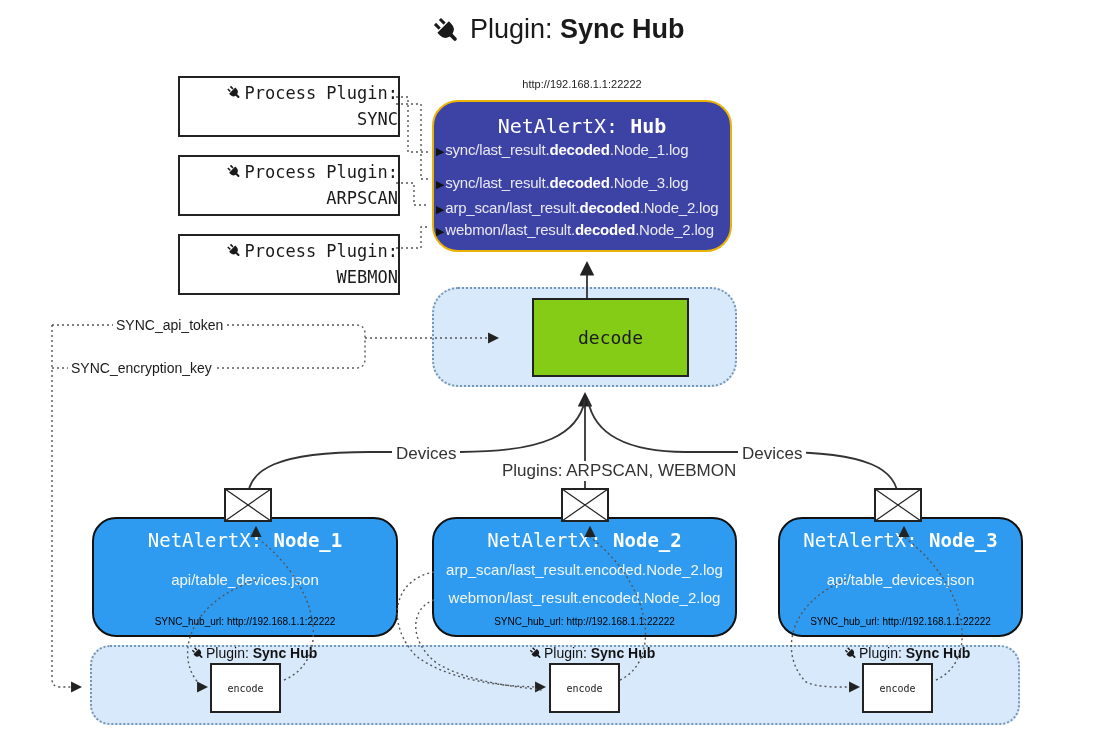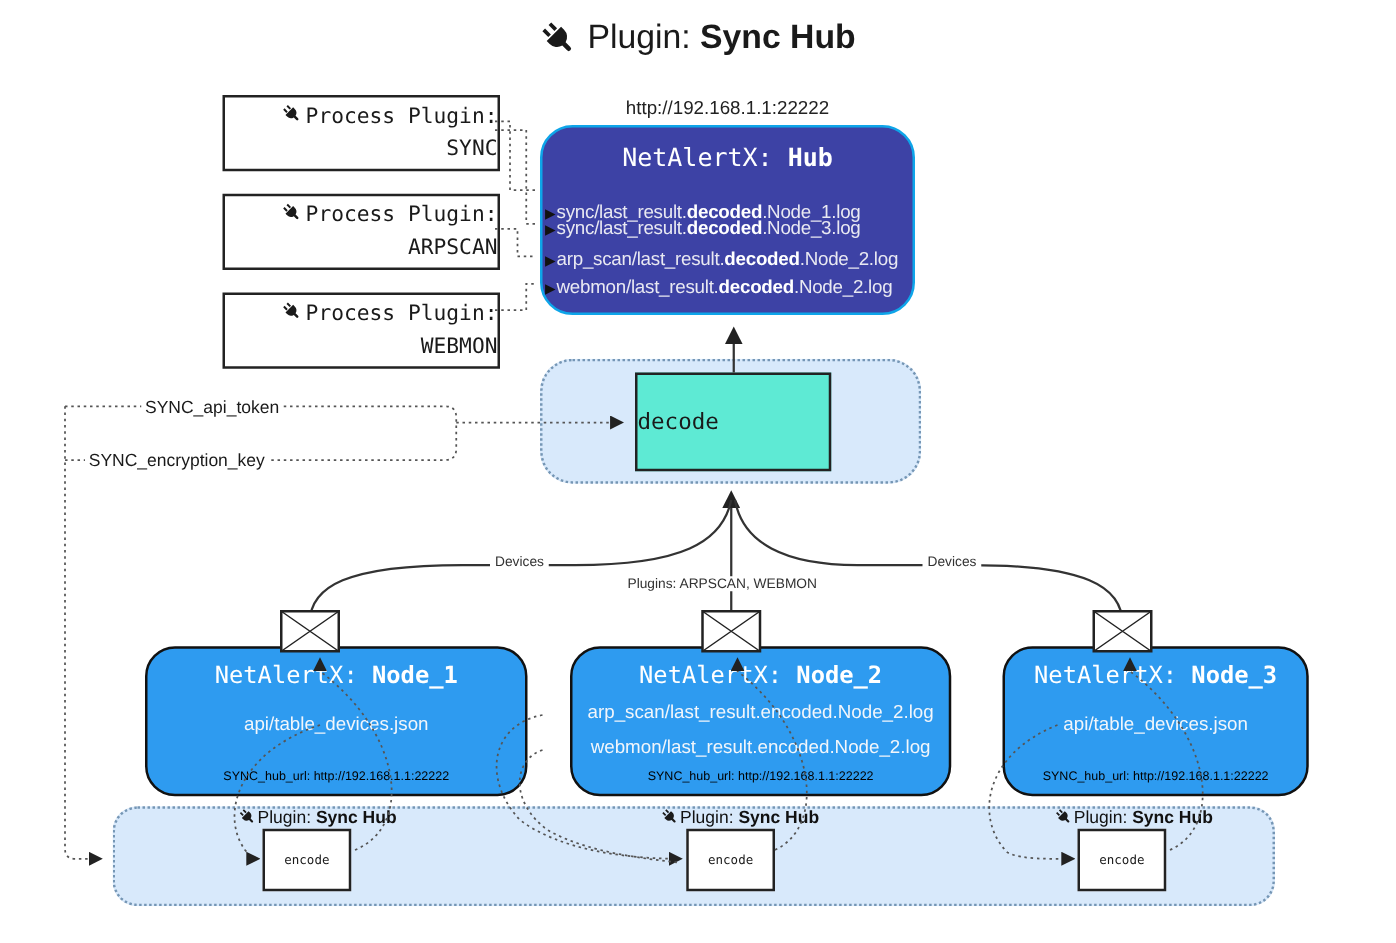--- a/index.html
+++ b/index.html
@@ -8,43 +8,43 @@
   .abs{position:absolute;}
   
   .title{left:0;right:0;top:14px;text-align:center;font-size:27px;color:#1a1a1a;}
   .title .bold{font-weight:bold;}
   .plug{display:inline-block;vertical-align:middle;transform:rotate(-45deg);}
   
   .pbox{left:178px;width:218px;height:57px;background:#fff;border:2px solid #222;
         font-family:"DejaVu Sans Mono",monospace;font-size:17px;text-align:right;
         display:flex;flex-direction:column;justify-content:center;line-height:25px;}
   
-  .hub-url{left:432px;width:300px;top:78px;text-align:center;font-size:15px;color:#222;}
+  .hub-url{left:432px;width:300px;top:78px;text-align:center;font-size:11px;color:#222;}
   .hub{left:432px;top:100px;width:300px;height:152px;background:var(--hub,#3d42a5);
-       border:2px solid #0ea5e9;border-radius:26px;box-sizing:border-box;}
+       border:2px solid #eab308;border-radius:26px;box-sizing:border-box;}
   .hub-title{position:absolute;left:0;right:0;top:12px;text-align:center;color:#fff;
              font-family:"DejaVu Sans Mono",monospace;font-size:20px;}
   .hub-title .bold{font-weight:bold;}
   .hub-row{position:absolute;left:2px;right:0;height:24px;color:#e9e9f2;font-size:15px;
            letter-spacing:-0.2px;white-space:nowrap;line-height:24px;}
   .hub-row .tri{color:#111;font-size:11px;margin-right:1px;}
   .hub-row b{font-weight:bold;color:#fff;}
   
   .lightbox{background:var(--cont,#d8e9fb);border:2px dotted var(--contb,#7596b5);
             border-radius:26px;box-sizing:border-box;}
   .decode-wrap{left:432px;top:287px;width:305px;height:100px;}
-  .decode-box{left:508px;top:298px;width:157px;height:79px;background:#5eead4;border:2px solid #222;
-              box-sizing:border-box;display:flex;align-items:center;
+  .decode-box{left:532px;top:298px;width:157px;height:79px;background:#84cc16;border:2px solid #222;
+              box-sizing:border-box;display:flex;align-items:center;justify-content:center;
               font-family:"DejaVu Sans Mono",monospace;font-size:18px;}
   
   .cfg{background:#fff;font-size:14px;color:#1a1a1a;padding:0 3px;z-index:60;}
   
-  .edge-label{background:#fff;font-size:11px;color:#333;padding:0 4px;z-index:60;text-align:center;}
-  
-  .node{background:var(--node,#2e9bf0);border:2px solid #111;border-radius:24px;box-sizing:border-box;margin-left:24px;}
+  .edge-label{background:#fff;font-size:17px;color:#333;padding:0 4px;z-index:60;text-align:center;}
+  
+  .node{background:var(--node,#2e9bf0);border:2px solid #111;border-radius:24px;box-sizing:border-box;}
   .node-title{position:absolute;left:0;right:0;top:10px;text-align:center;color:#fff;
               font-family:"DejaVu Sans Mono",monospace;font-size:19px;white-space:nowrap;}
   .node-title .bold{font-weight:bold;}
   .node-line{position:absolute;left:0;right:0;text-align:center;color:#f2f6fb;font-size:15px;white-space:nowrap;}
   .node-footer{position:absolute;left:0;right:0;bottom:8px;text-align:center;color:#000000;font-size:10px;}
   
   .bottom-wrap{left:90px;top:645px;width:930px;height:80px;border-radius:20px;}
   .encode-box{top:663px;width:71px;height:50px;background:#fff;border:2px solid #222;box-sizing:border-box;
               display:flex;align-items:center;justify-content:center;
               font-family:"DejaVu Sans Mono",monospace;font-size:10px;z-index:40;}
@@ -86,21 +86,21 @@
           </svg></span><span>Process Plugin:</span></div>
     <div>WEBMON</div>
   </div>
 
   <div class="abs hub-url">http://192.168.1.1:22222</div>
   <div class="abs hub">
     <div class="hub-title">
       <span>NetAlertX:</span>
       <span class="bold">Hub</span>
     </div>
-    <div class="hub-row" style="top:56px;"><span class="tri">▶</span><span>sync/last_result.</span><b>decoded</b><span>.Node_1.log</span></div>
+    <div class="hub-row" style="top:36px;"><span class="tri">▶</span><span>sync/last_result.</span><b>decoded</b><span>.Node_1.log</span></div>
     <div class="hub-row" style="top:69px;"><span class="tri">▶</span><span>sync/last_result.</span><b>decoded</b><span>.Node_3.log</span></div>
     <div class="hub-row" style="top:94px;"><span class="tri">▶</span><span>arp_scan/last_result.</span><b>decoded</b><span>.Node_2.log</span></div>
     <div class="hub-row" style="top:116px;"><span class="tri">▶</span><span>webmon/last_result.</span><b>decoded</b><span>.Node_2.log</span></div>
   </div>
 
   <div class="abs lightbox decode-wrap"></div>
   <div class="abs decode-box">
     <span>decode</span>
   </div>
 

